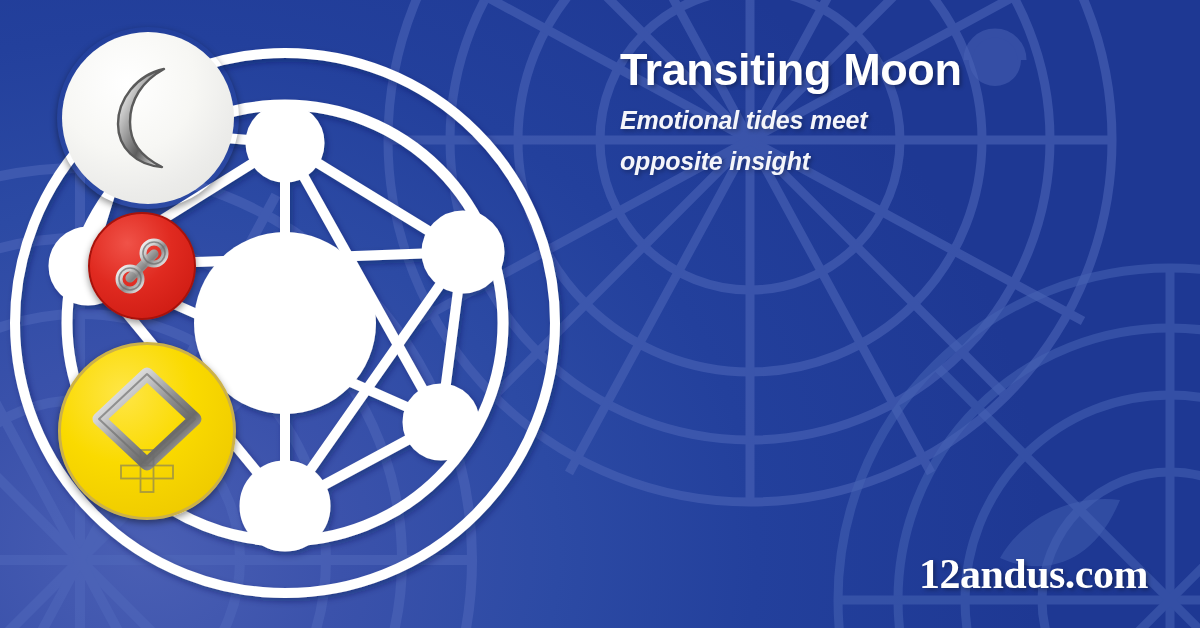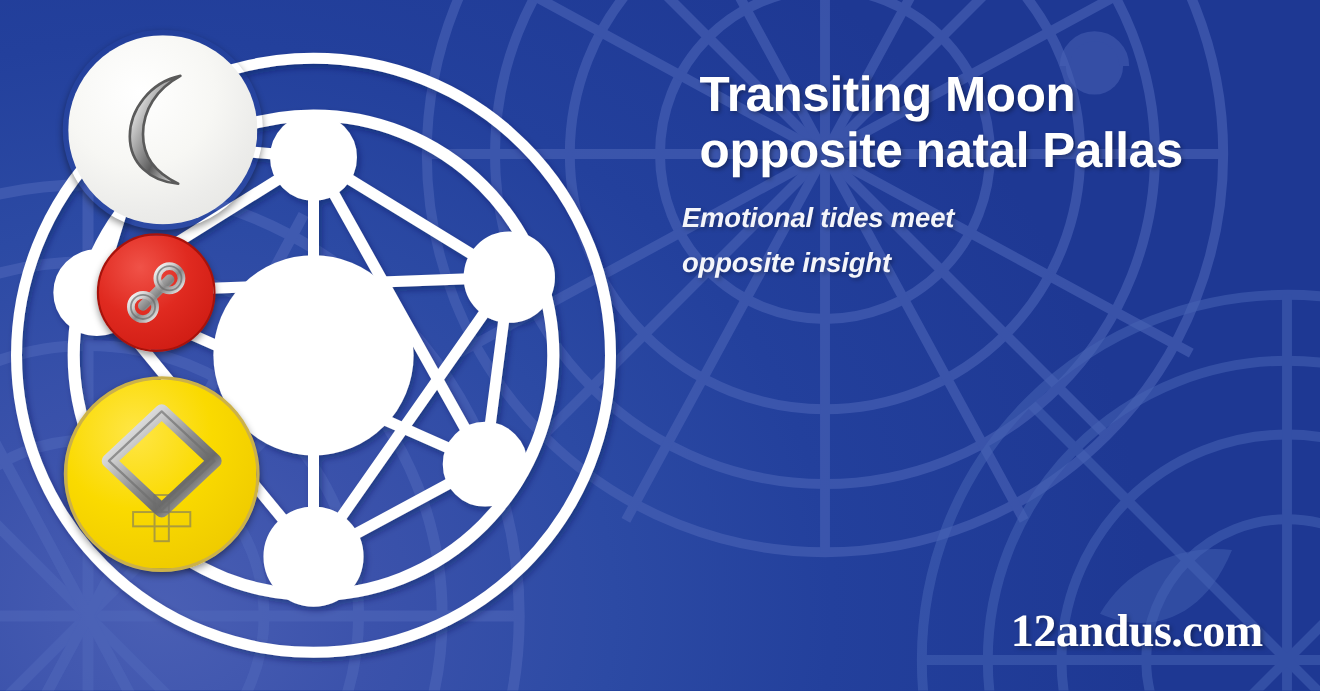--- a/index.html
+++ b/index.html
@@ -51,21 +51,21 @@
   .badge-pallas{
     left:58px;top:342px;width:172px;height:172px;
     background:radial-gradient(circle at 36% 28%, #ffe646 0%, #fada00 42%, #e9c300 100%);
     border:3px solid #cbb14a;
   }
 
   
   .textblock{position:absolute;left:620px;top:44px;width:560px;}
   .headline{
     color:#ffffff;font-size:45px;line-height:51px;font-weight:bold;
-    letter-spacing:-0.4px;margin:16px;
+    letter-spacing:-0.4px;margin:0;
     text-shadow:2px 2px 4px rgba(0,0,0,.33);
   }
   .subhead{
     color:#f4f5fa;font-size:25px;line-height:41px;font-style:italic;
     font-weight:700;margin:5px 0 0 0;letter-spacing:-0.2px;
     text-shadow:2px 2px 4px rgba(0,0,0,.30);
   }
   
   .brand{
     position:absolute;right:52px;bottom:30px;
@@ -233,21 +233,20 @@
       <g fill="none" stroke="#6d6d6d" stroke-width="1.8" opacity=".55">
         <rect x="55.5" y="86" width="13" height="42"></rect>
         <rect x="36" y="101.5" width="52" height="13"></rect>
       </g>
     </svg>
   </div>
 
   <div class="textblock">
     <h1 class="headline">
       <span>Transiting Moon</span><br>
-      <span>opposite natal Pallas</span>
     </h1>
     <p class="subhead">
       <span>Emotional tides meet</span><br>
       <span>opposite insight</span>
     </p>
   </div>
 
   <div class="brand">12andus.com</div>
 
 </div>

